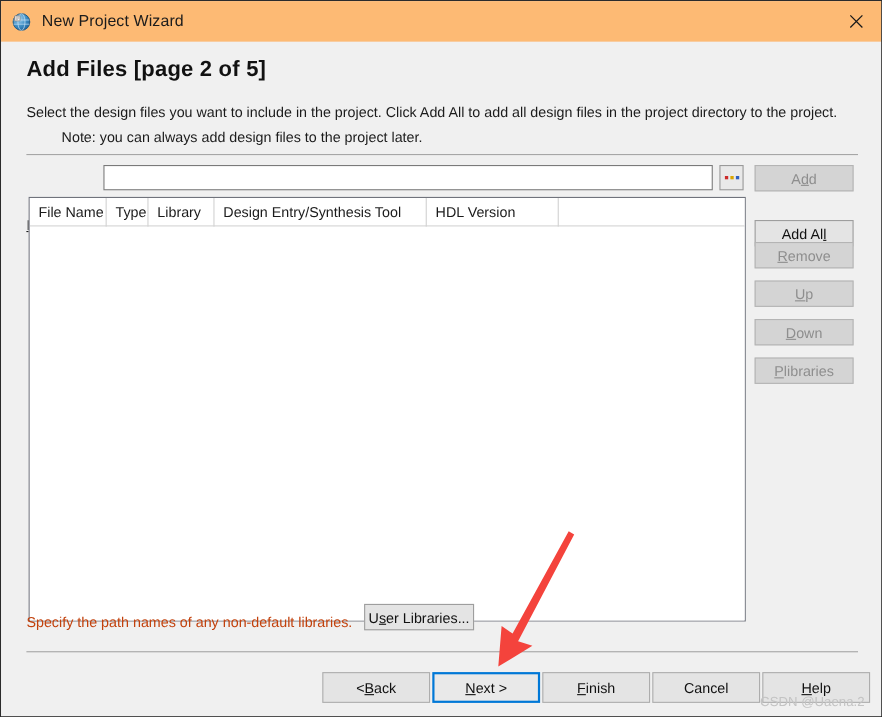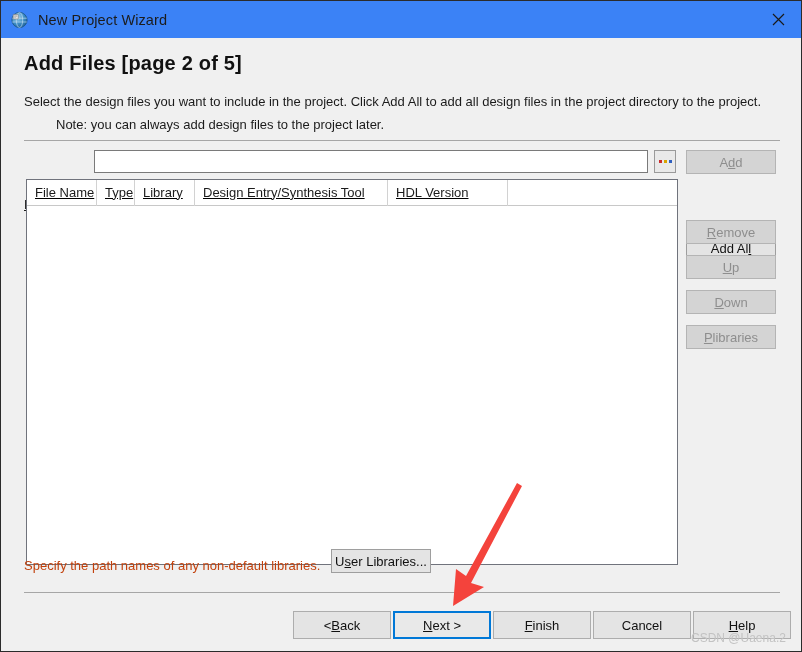--- a/index.html
+++ b/index.html
@@ -23,21 +23,21 @@
     box-sizing: border-box;
     border: 1px solid #2b2b2b;
     background: #f0f0f0;
     display: flex;
     flex-direction: column;
   }
 
   
   #titlebar {
     height: 37px;
-    background: #3b82f6;
+    background: #fdba74;
     display: flex;
     align-items: center;
     flex: 0 0 auto;
     position: relative;
   }
   #app-icon {
     width: 20px; height: 20px;
     margin-left: 9px; margin-right: 8px;
     flex: 0 0 auto;
   }
@@ -135,21 +135,20 @@
 
   
   #file-list {
     position: absolute;
     left: 25px; top: 141px;
     width: 652px; height: 386px;
     box-sizing: border-box;
     border: 1px solid #70737c;
     background: #ffffff;
     overflow: hidden;
-    text-decoration: underline;
   }
   #list-header {
     height: 26px;
     box-sizing: border-box;
     border-bottom: 1px solid #c8c8c8;
     display: flex;
     align-items: center;
     background: #ffffff;
   }
   .col-head {
@@ -184,21 +183,21 @@
     justify-content: center;
     cursor: default;
     user-select: none;
   }
   .side-btn.enabled {
     background: #e4e4e4;
     border: 1px solid #9e9e9e;
     color: #111111;
   }
   #btn-add        { top: 112px; }
-  #btn-add-all    { top: 162px; margin-top: 36px; }
+  #btn-add-all    { top: 162px; }
   #btn-remove     { top: 182px; }
   #btn-up         { top: 217px; }
   #btn-down       { top: 252px; }
   #btn-properties { top: 287px; }
 
   
   #lib-text {
     position: absolute;
     left: 23px; top: 520px;
     font-size: 13px;

